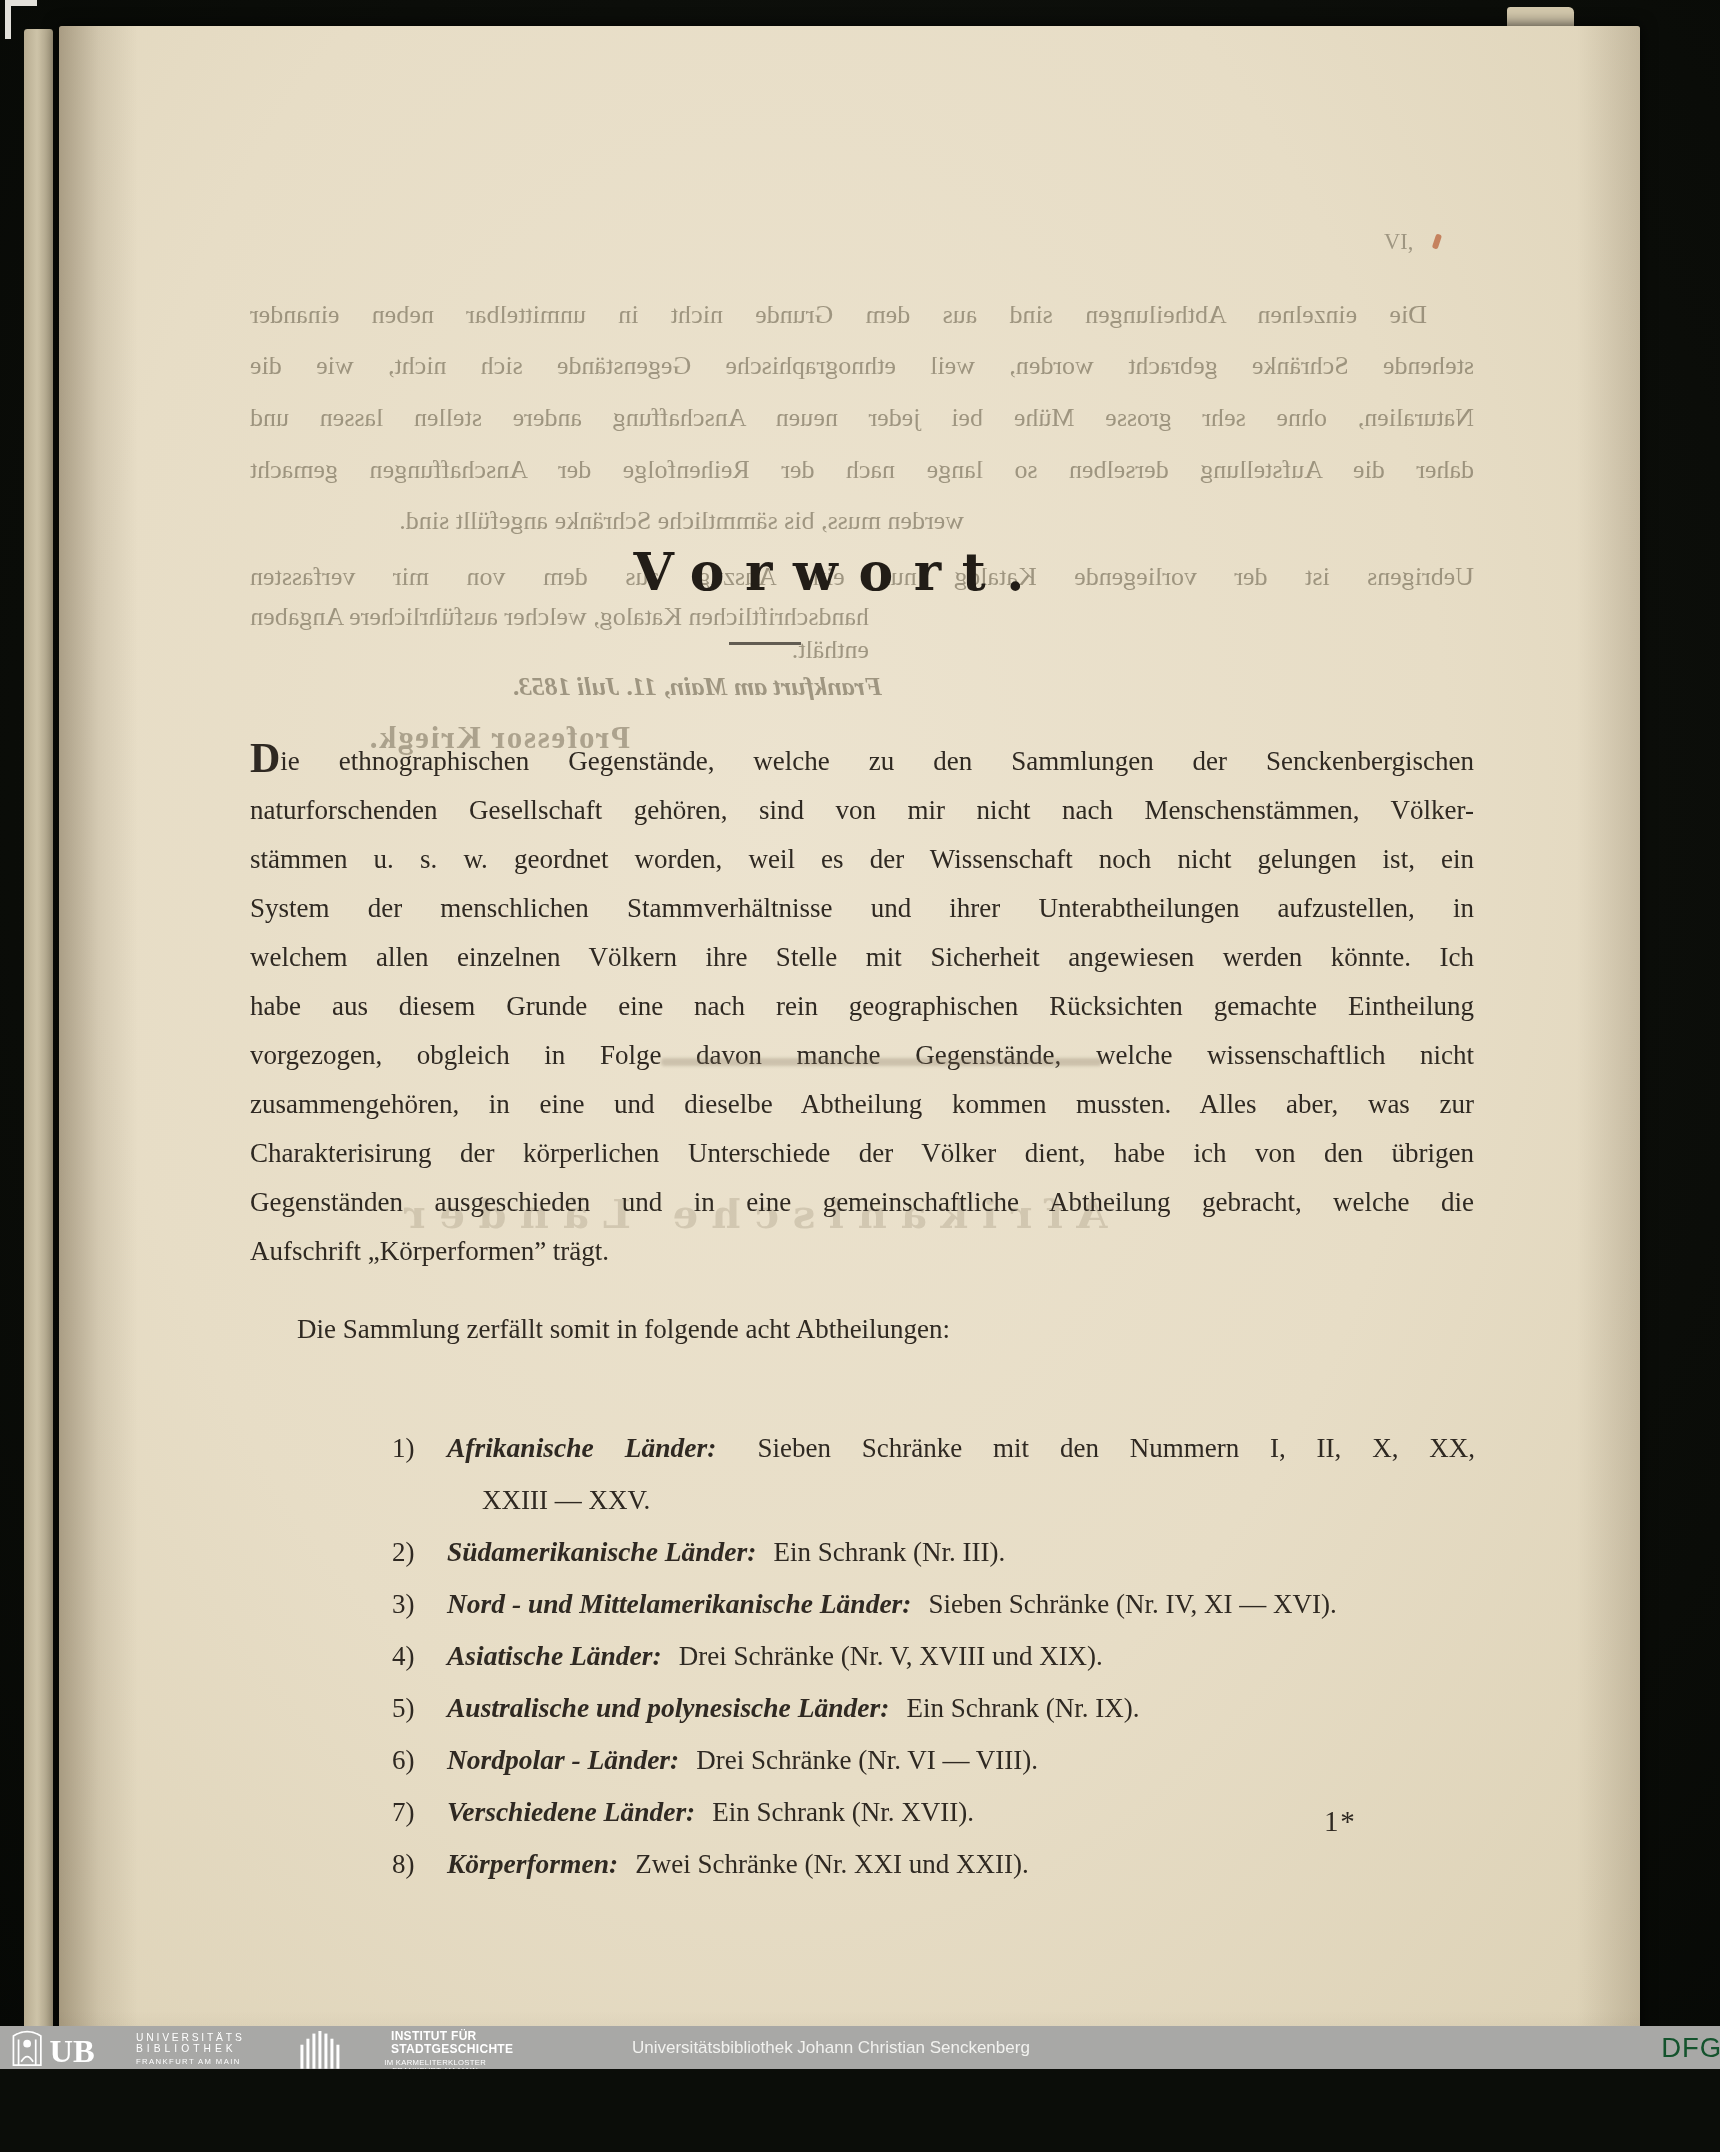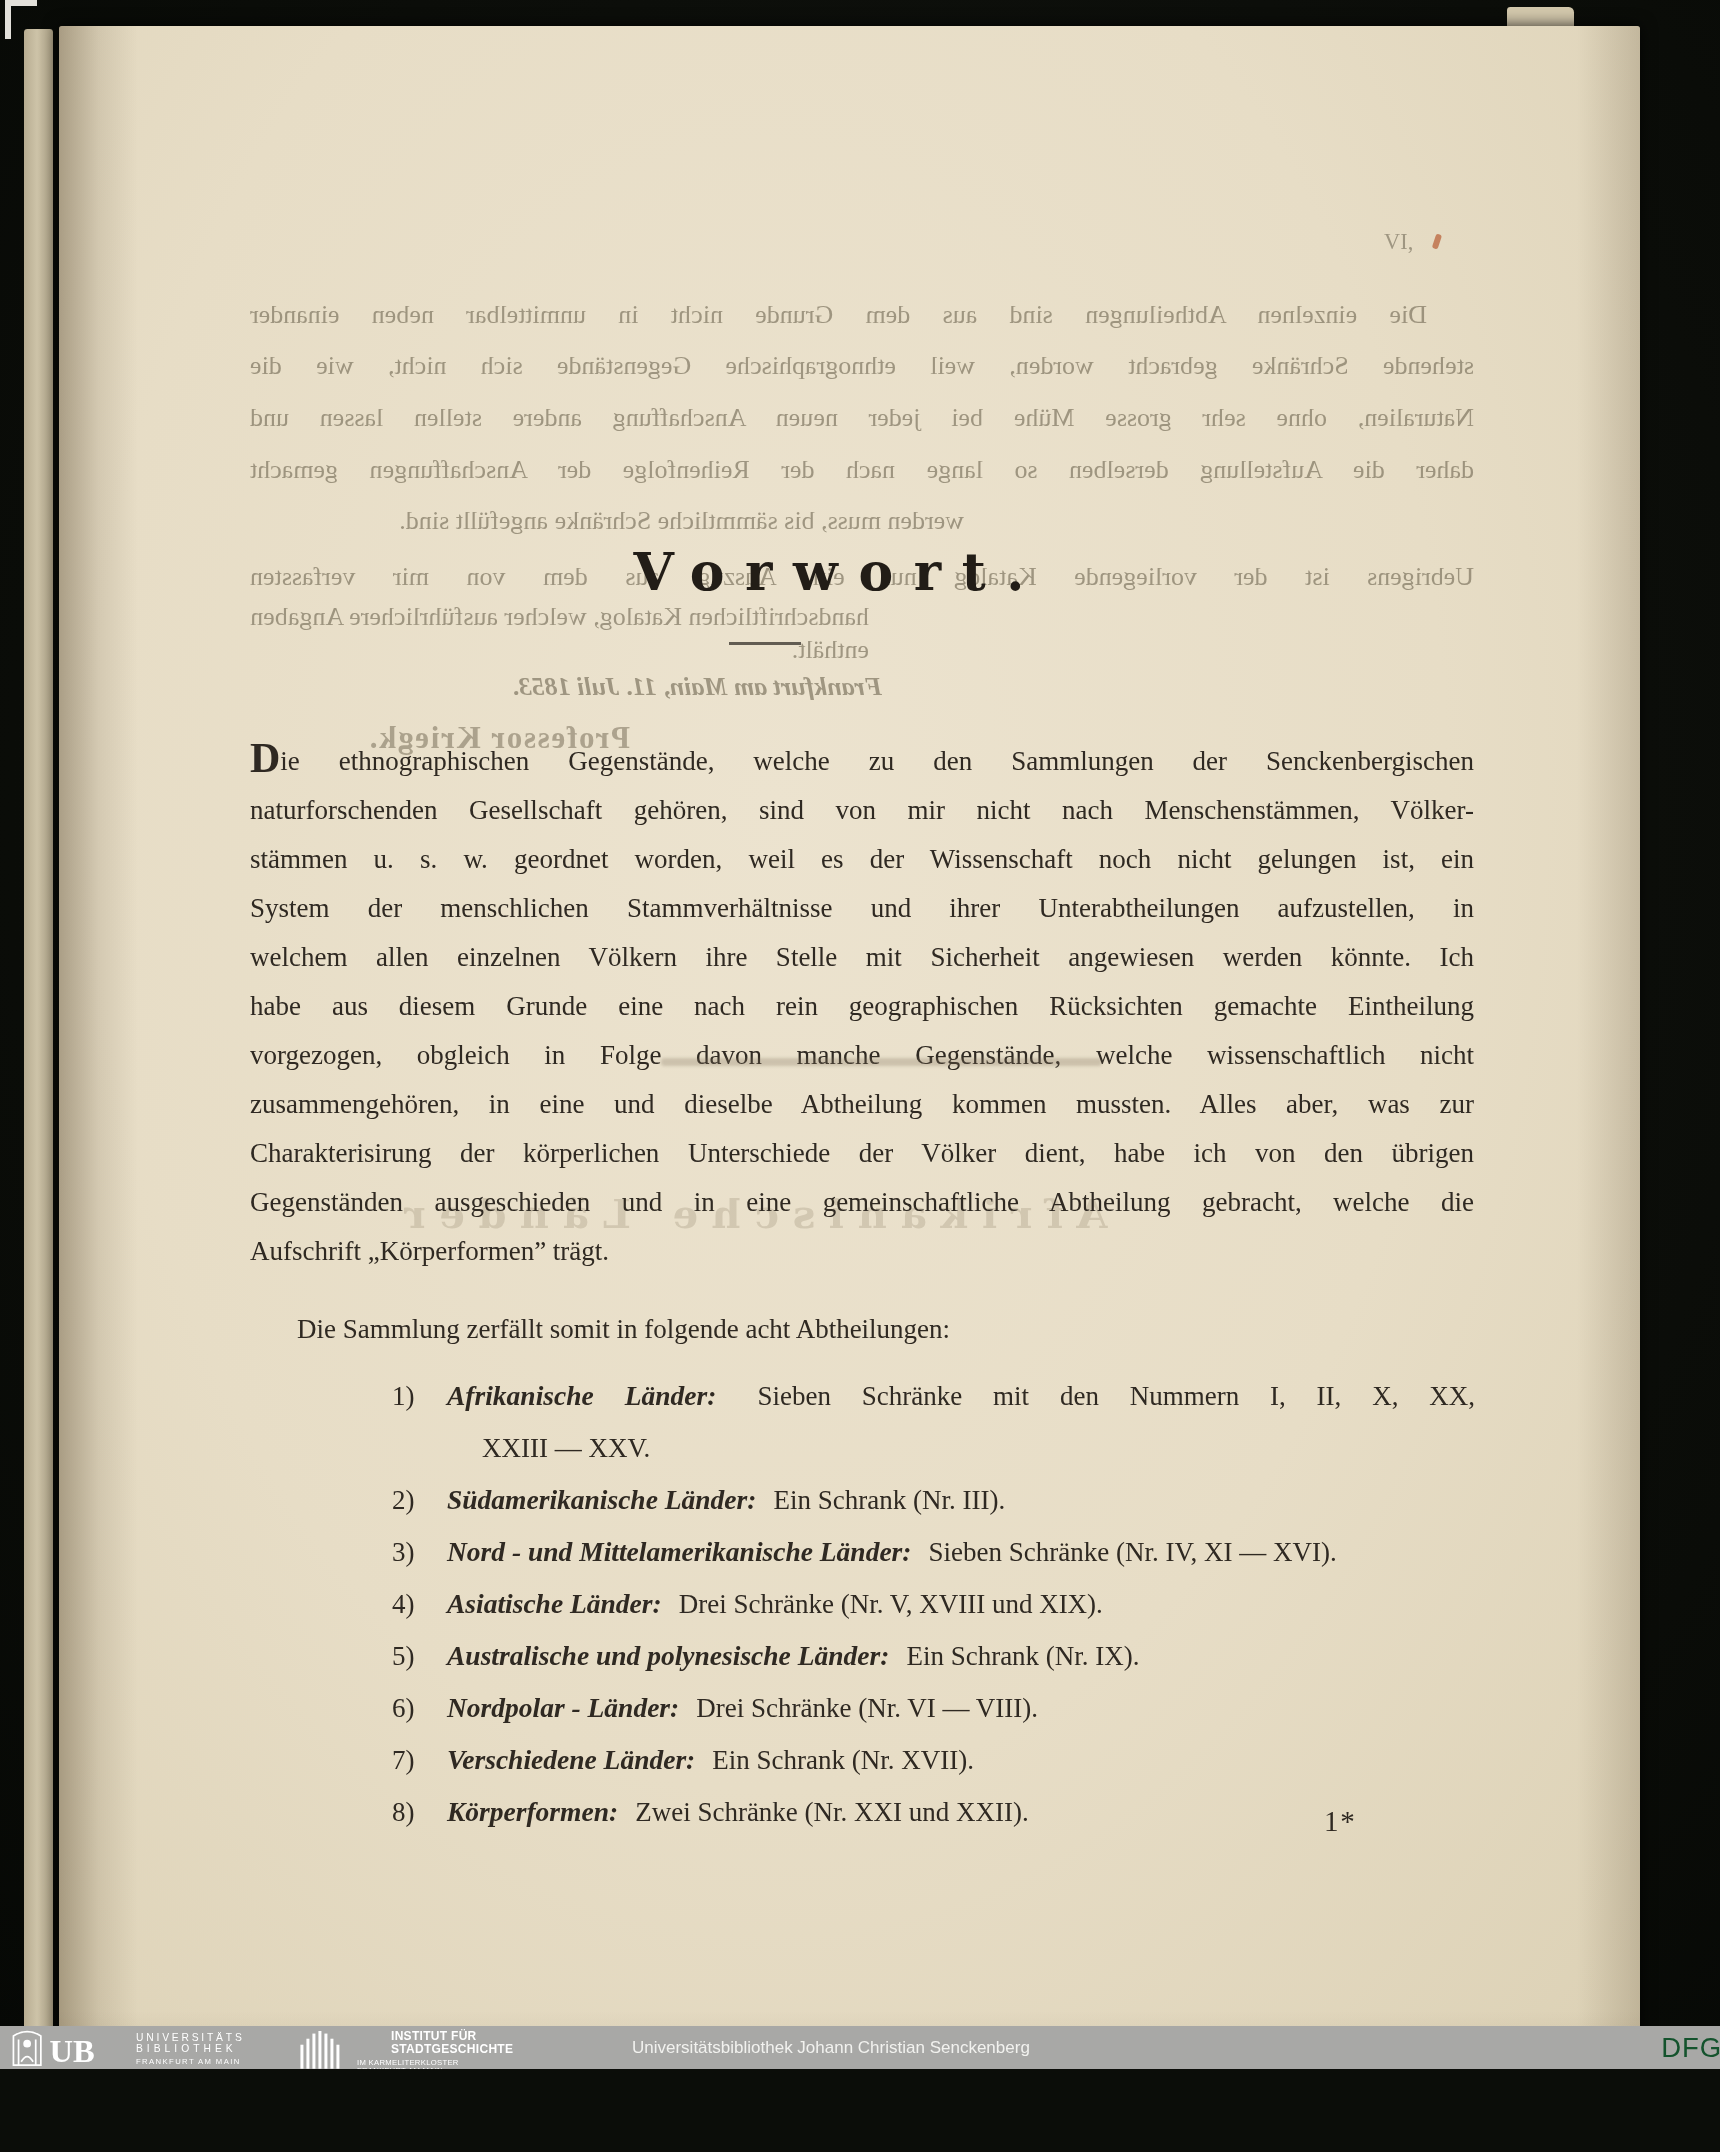--- a/index.html
+++ b/index.html
@@ -43,39 +43,39 @@
   
   .vorwort{position:absolute;left:0;top:515px;width:1540px;margin:0;text-align:center;
       font-family:"DejaVu Serif",serif;font-weight:700;font-size:52px;letter-spacing:20.6px;
       color:#221d17;text-indent:20.6px;}
   .rule{position:absolute;left:670px;top:616px;width:72px;height:2.6px;background:#4a443c;opacity:.85;}
   #para{position:absolute;left:191px;top:711px;width:1224px;font-size:27px;line-height:49px;}
   .pline{text-align:justify;text-align-last:justify;}
   .pline.last{text-align-last:left;}
   .initial{font-size:42px;font-weight:700;line-height:0;position:relative;top:1.7px;}
   #intro{position:absolute;left:191px;top:1288px;width:1224px;font-size:27px;text-indent:47px;}
-  #list{position:absolute;left:0;top:1344px;width:1581px;font-size:27px;line-height:52px;}
+  #list{position:absolute;left:0;top:1396px;width:1581px;font-size:27px;line-height:52px;}
   .lline{padding-left:333px;}
   .lline.j{margin-right:165px;text-align:justify;text-align-last:justify;}
   .num{display:inline-block;width:55px;}
   .lname{font-style:italic;font-weight:700;font-size:27.5px;padding-right:10.3px;}
   .line2{padding-left:423px;}
   .sig{position:absolute;left:1265px;top:1779px;font-size:29px;letter-spacing:1.7px;}
   
   .footer{position:absolute;left:0;bottom:0;width:1721px;height:43px;background:#a8a8a6;
       font-family:"Liberation Sans",sans-serif;color:#ffffff;padding-left:13px;}
   .ub-logo{position:absolute;left:10.3px;top:2.6px;}
   .ub-text{position:absolute;left:136px;top:6px;}
   .ubl{font-size:10.3px;letter-spacing:2.8px;line-height:11.2px;font-weight:500;}
   .ubl1{letter-spacing:4px;}
   .ubl2{font-size:7.7px;letter-spacing:1.4px;margin-top:1.7px;}
   .isg-logo{position:absolute;left:297px;top:3.4px;}
   .isg-text{position:absolute;left:357px;top:4.3px;}
   .isgb{font-size:12px;font-weight:700;line-height:13px;letter-spacing:0.3px;margin-left:34px;}
-  .isgs{font-size:7.7px;line-height:8.6px;letter-spacing:0.3px;}
+  .isgs{font-size:7.7px;line-height:8.6px;letter-spacing:0.3px;text-align:center;}
   .isgs.first{margin-top:2.6px;}
   .lib-name{position:absolute;left:632px;top:0;line-height:43px;font-size:17px;color:#f2f2ef;}
   .dfg{position:absolute;right:12px;top:0;line-height:43px;font-size:27.5px;font-weight:400;
       letter-spacing:0.9px;color:#14532d;}
 </style>
 </head>
 <body>
 
 <div class="stage">
 

